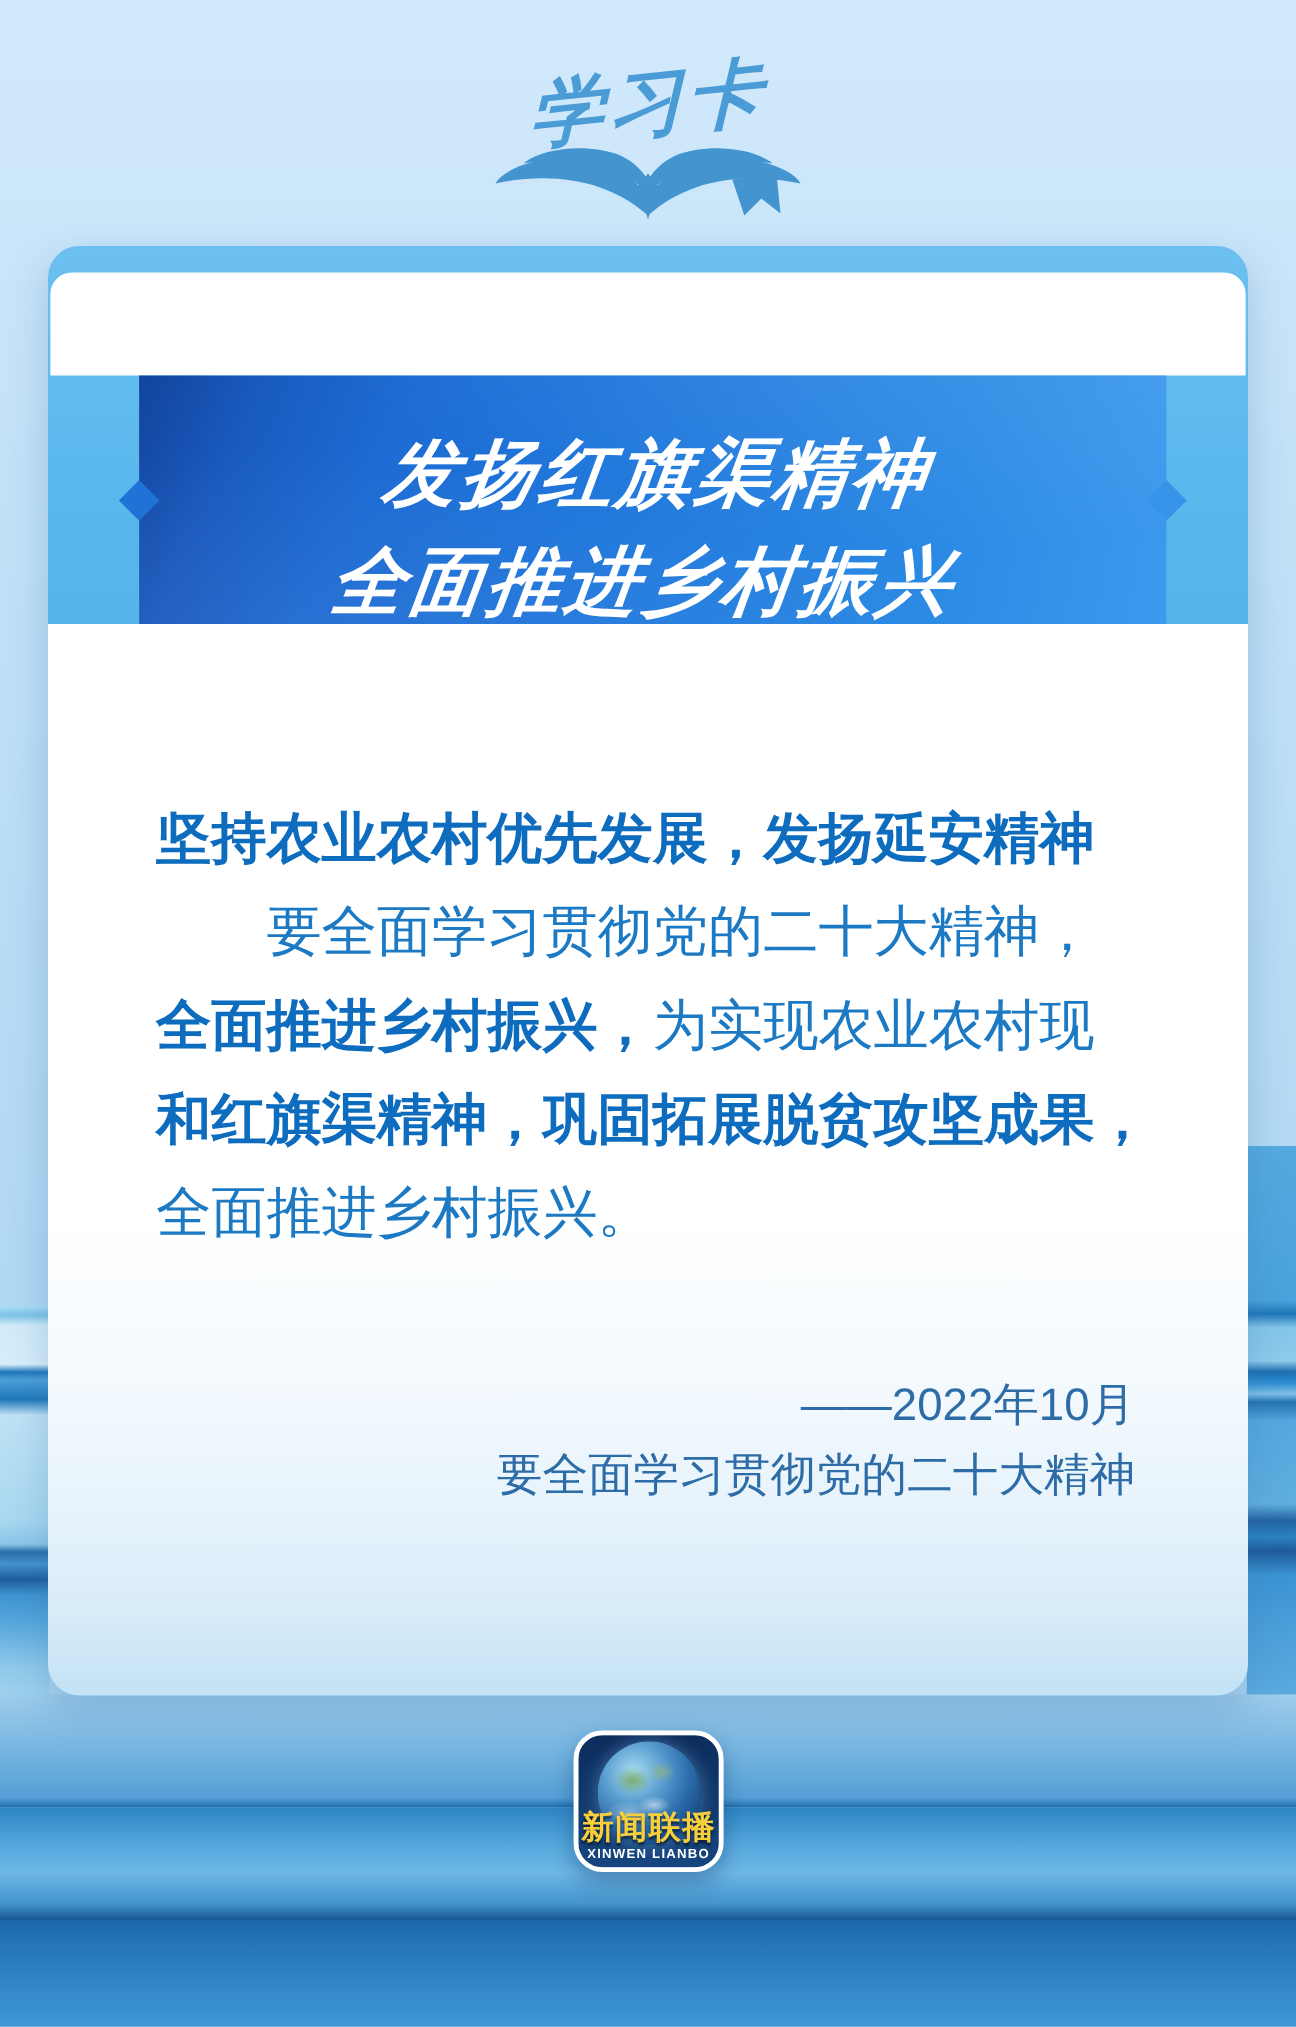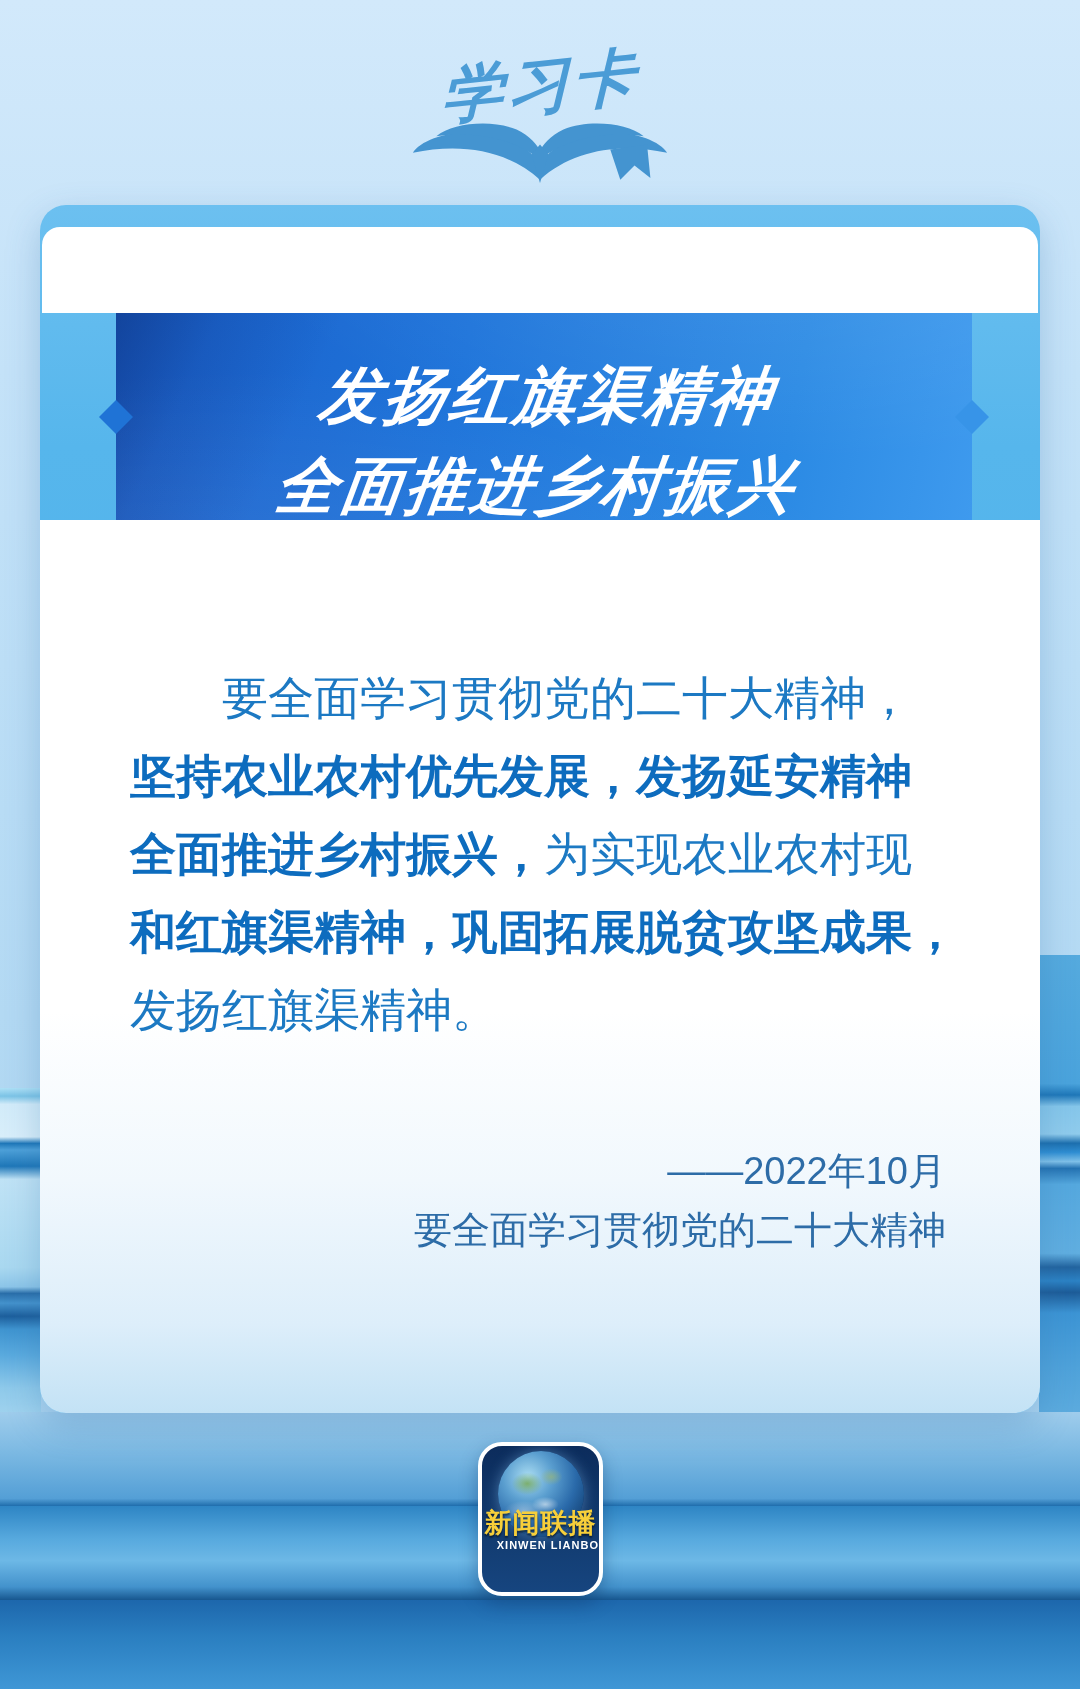--- a/index.html
+++ b/index.html
@@ -53,36 +53,36 @@
   #quote{left:90px;right:88px;top:139px;font-size:46px;line-height:78px;color:#1c79c3;}
   .quote-line{white-space:nowrap;}
   .quote-line.indent{text-indent:2em;}
   .quote-line .bold{font-weight:900;color:#0d6cbe;}
 
   
   #attribution{right:94px;top:622px;text-align:right;color:#2d6ca7;font-size:38px;line-height:59px;}
   #attribution div{white-space:nowrap;text-align:right;}
 
   
-  #footer-logo{left:478px;top:1442px;width:125px;height:154px;box-sizing:border-box;
+  #footer-logo{left:478px;top:1442px;width:125px;height:118px;box-sizing:border-box;
     border:4px solid #ffffff;border-radius:24px;overflow:hidden;
     background:linear-gradient(180deg,#0c2c5c 0%,#123a6e 55%,#16457f 100%);
     box-shadow:0 8px 18px rgba(15,55,105,.40);}
   #globe{position:absolute;left:50%;top:5px;transform:translateX(-50%);width:86px;height:86px;border-radius:50%;
     background:
       radial-gradient(22px 16px at 34% 38%, rgba(120,170,90,.85), rgba(120,170,90,0) 70%),
       radial-gradient(16px 12px at 62% 30%, rgba(150,180,120,.7), rgba(150,180,120,0) 70%),
       radial-gradient(18px 10px at 55% 62%, rgba(255,255,255,.55), rgba(255,255,255,0) 75%),
       radial-gradient(26px 14px at 30% 70%, rgba(255,255,255,.35), rgba(255,255,255,0) 75%),
       radial-gradient(circle at 35% 30%, #a9dcf2 0%, #5b9fd0 30%, #2a6aaa 58%, #16477c 80%, #0a2a50 100%);
     box-shadow:0 0 14px rgba(130,190,240,.45);}
   #logo-cn{position:absolute;left:0;right:0;top:59px;text-align:center;
     font-size:27px;font-weight:900;color:#f7cf3a;letter-spacing:1px;white-space:nowrap;
     text-shadow:0 2px 2px rgba(0,0,0,.55);}
-  #logo-en{position:absolute;left:0;right:0;top:93px;text-align:right;
+  #logo-en{position:absolute;left:0;right:0;top:93px;text-align:center;
     font-size:11px;font-weight:bold;color:#ffffff;letter-spacing:1px;white-space:nowrap;}
 </style>
 </head>
 <body>
 
 <div id="bg-base" class="abs"></div>
 <div id="strip-left" class="abs"></div>
 <div id="strip-right" class="abs"></div>
 <div id="band-a" class="abs"></div>
 <div id="band-b" class="abs"></div>
@@ -109,25 +109,25 @@
     <div id="banner-notch-left" class="notch"></div>
     <div id="banner-notch-right" class="notch"></div>
     <div class="banner-title">
       <div>发扬红旗渠精神</div>
       <div>全面推进乡村振兴</div>
     </div>
   </div>
 
   <div id="white-main" class="abs">
     <div id="quote" class="abs">
+        <div class="quote-line"><span class="bold">坚持农业农村优先发展，发扬延安精神</span></div>
         <div class="quote-line indent"><span>要全面学习贯彻党的二十大精神，</span></div>
-        <div class="quote-line"><span class="bold">坚持农业农村优先发展，发扬延安精神</span></div>
         <div class="quote-line"><span class="bold">全面推进乡村振兴，</span><span>为实现农业农村现</span></div>
         <div class="quote-line"><span class="bold">和红旗渠精神，巩固拓展脱贫攻坚成果，</span></div>
-        <div class="quote-line"><span>发扬红旗渠精神。</span></div>
+        <div class="quote-line"><span>全面推进乡村振兴。</span></div>
       </div>
     <div id="attribution" class="abs">
       <div>——2022年10月</div>
       <div>要全面学习贯彻党的二十大精神</div>
     </div>
   </div>
 </div>
 
 <div id="footer-logo" class="abs">
   <div id="globe"></div>

